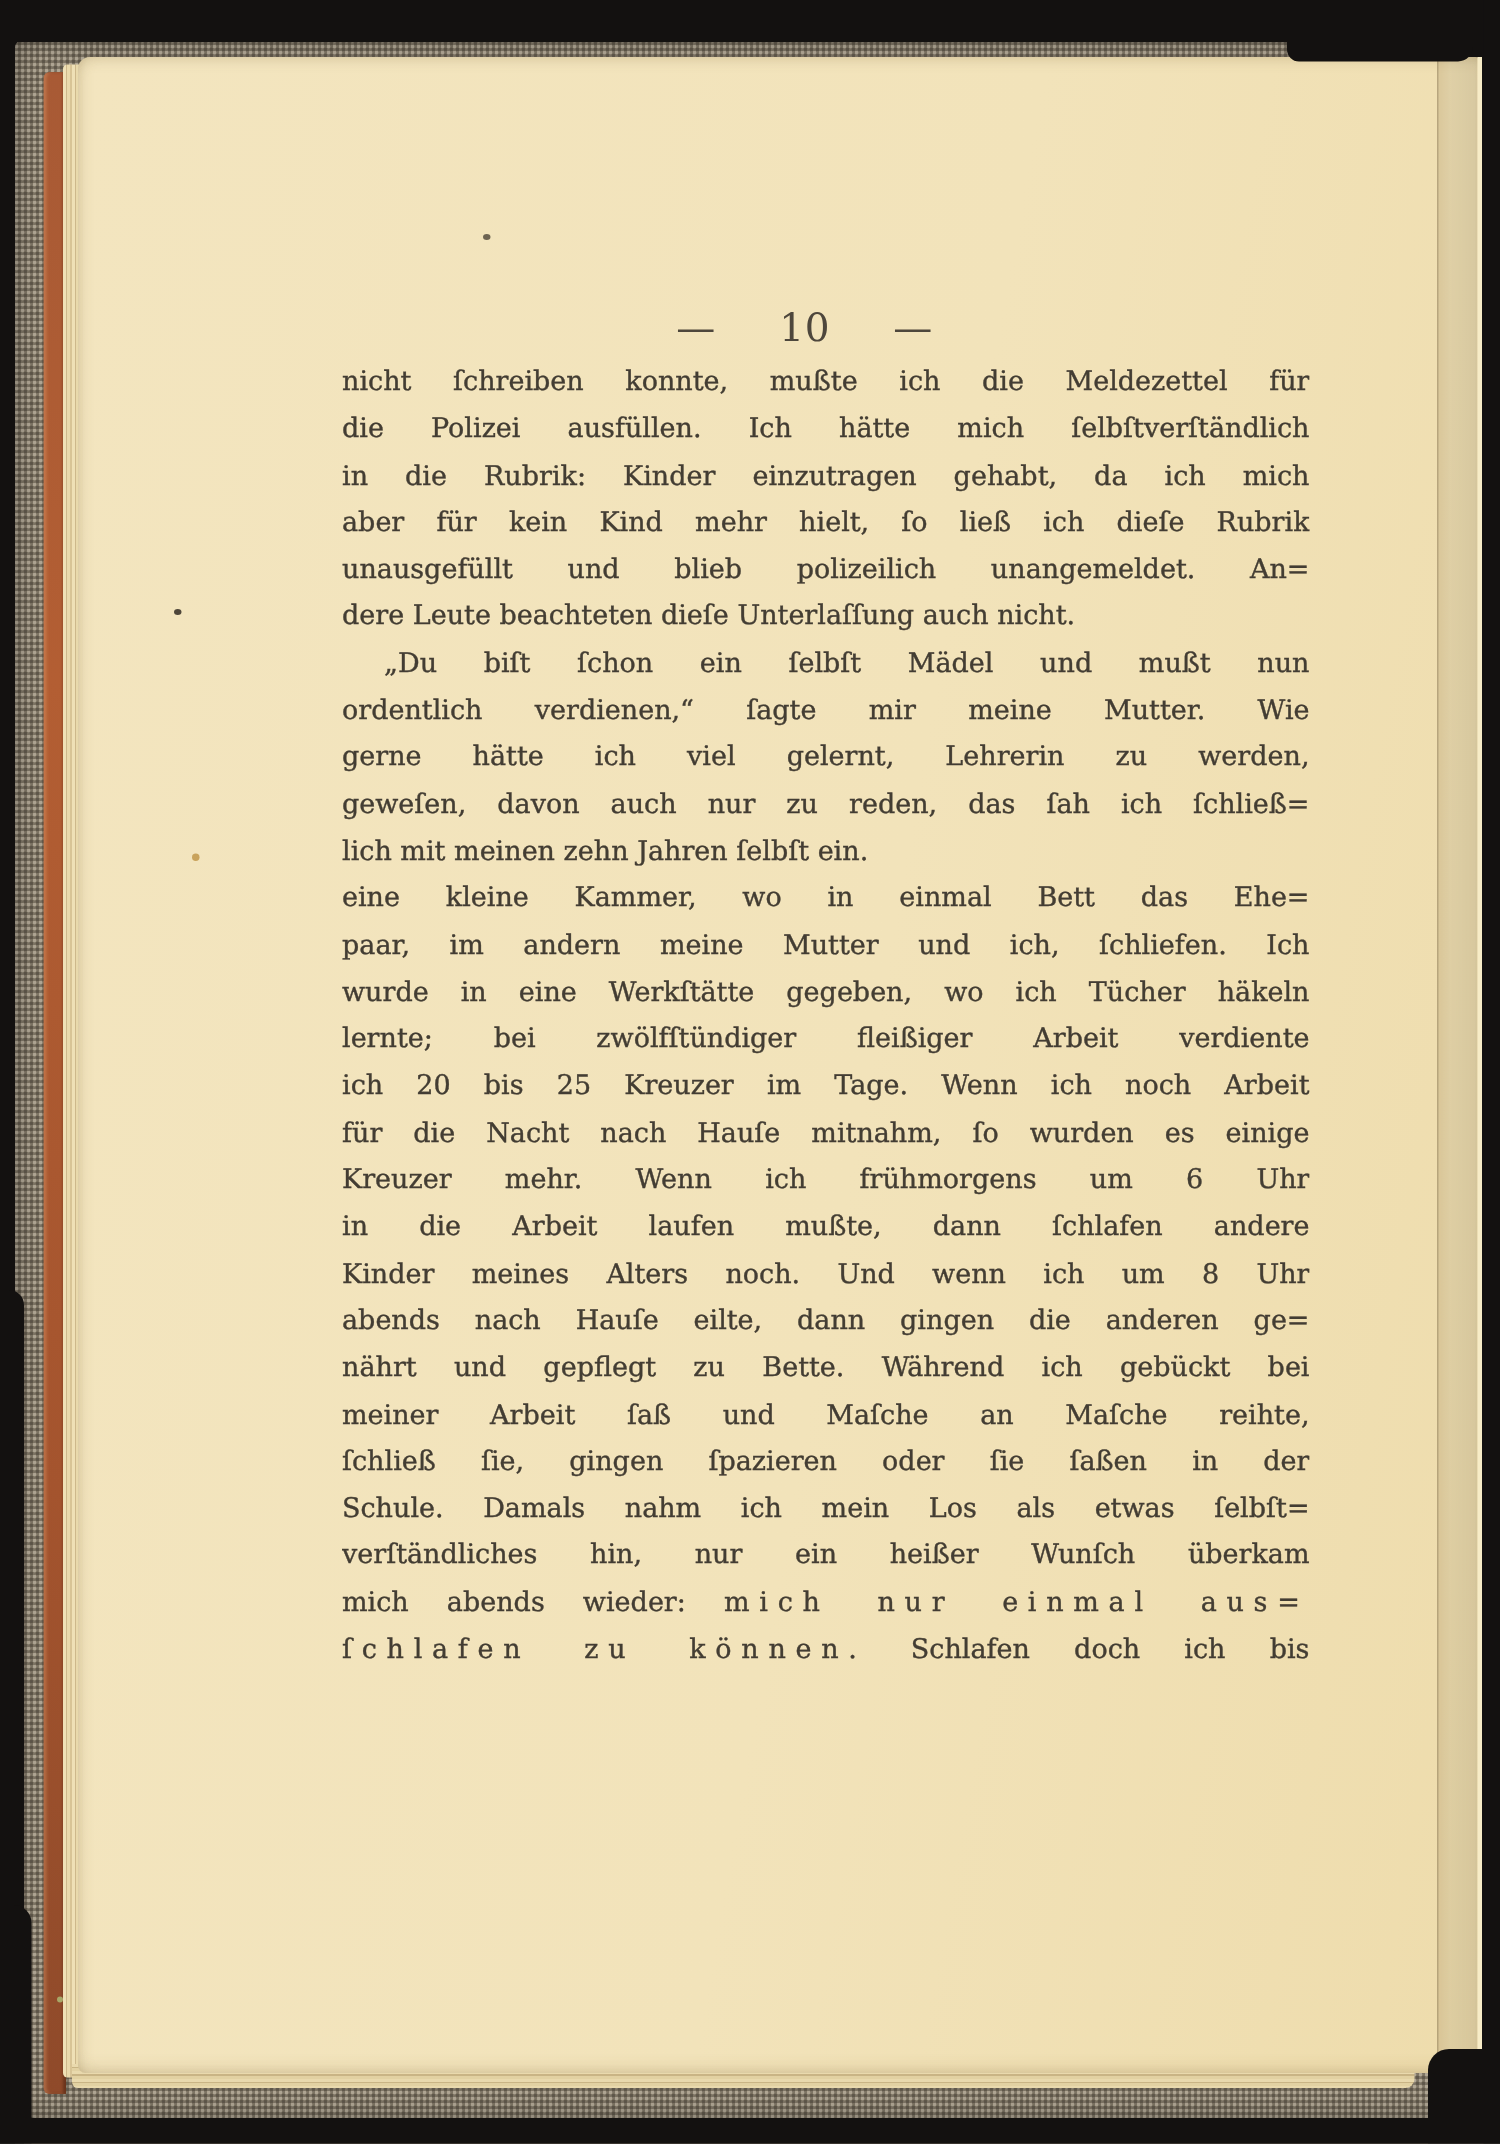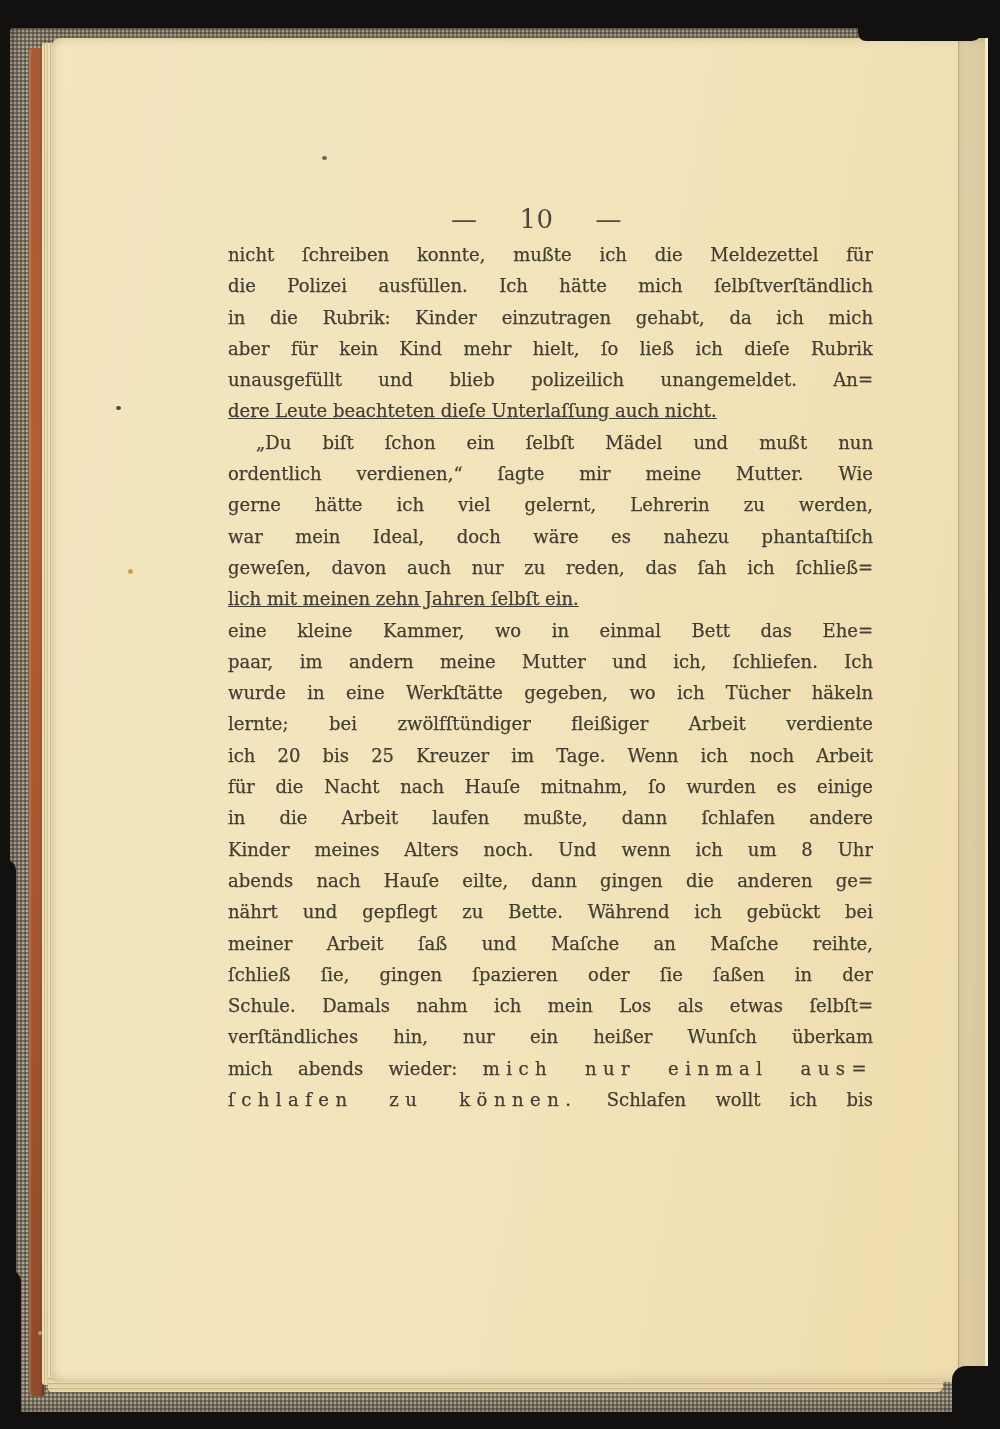--- a/index.html
+++ b/index.html
@@ -72,21 +72,21 @@
     position:absolute;left:176px;top:201px;width:645px;
     color:var(--c-ink,#433d33);
     font-size:18px;line-height:31.3px;
     -webkit-text-stroke:.25px var(--c-ink,#433d33);
   }
   .line{
     text-align:justify;text-align-last:justify;
     height:31.3px;overflow:hidden;white-space:normal;
   }
   .line.indent{text-indent:28px;}
-  .line.para-end{text-align-last:left;text-decoration:underline;}
+  .line.para-end{text-align-last:left;}
   .sperr{letter-spacing:.36em;}
   
   .black-top{position:absolute;left:0;top:0;width:100%;height:28px;background:var(--c-background,#131110);}
   .black-bottom{position:absolute;left:0;top:1412px;width:100%;height:17px;background:var(--c-background,#131110);}
   .black-right{position:absolute;left:989px;top:0;width:11px;height:100%;background:var(--c-background,#131110);}
   .black-left{position:absolute;left:0;top:0;width:10px;height:100%;background:var(--c-background,#131110);}
   .black-left-low{position:absolute;left:0;top:860px;width:16px;height:569px;background:var(--c-background,#131110);border-radius:0 10px 0 0;}
   .black-left-lowest{position:absolute;left:0;top:1270px;width:21px;height:159px;background:var(--c-background,#131110);border-radius:0 12px 0 0;}
   .notch-tr{position:absolute;left:858px;top:18px;width:124px;height:23px;background:var(--c-background,#131110);border-radius:0 0 10px 8px;}
   .black-br{position:absolute;left:952px;top:1366px;width:48px;height:63px;background:var(--c-background,#131110);border-radius:14px 0 0 0;}
@@ -120,39 +120,39 @@
   <div class="textblock">
       <div class="line"><span>nicht ſchreiben konnte, mußte ich die Meldezettel für</span></div>
       <div class="line"><span>die Polizei ausfüllen. Ich hätte mich ſelbſtverſtändlich</span></div>
       <div class="line"><span>in die Rubrik: Kinder einzutragen gehabt, da ich mich</span></div>
       <div class="line"><span>aber für kein Kind mehr hielt, ſo ließ ich dieſe Rubrik</span></div>
       <div class="line"><span>unausgefüllt und blieb polizeilich unangemeldet. An=</span></div>
       <div class="line para-end"><span>dere Leute beachteten dieſe Unterlaſſung auch nicht.</span></div>
       <div class="line indent"><span>„Du biſt ſchon ein ſelbſt Mädel und mußt nun</span></div>
       <div class="line"><span>ordentlich verdienen,“ ſagte mir meine Mutter. Wie</span></div>
       <div class="line"><span>gerne hätte ich viel gelernt, Lehrerin zu werden,</span></div>
-      <div class="line"><span>war mein Ideal, doch wäre es nahezu phantaſtiſch</span></div>
       <div class="line"><span>geweſen, davon auch nur zu reden, das ſah ich ſchließ=</span></div>
       <div class="line para-end"><span>lich mit meinen zehn Jahren ſelbſt ein.</span></div>
       <div class="line"><span>eine kleine Kammer, wo in einmal Bett das Ehe=</span></div>
       <div class="line"><span>paar, im andern meine Mutter und ich, ſchliefen. Ich</span></div>
       <div class="line"><span>wurde in eine Werkſtätte gegeben, wo ich Tücher häkeln</span></div>
       <div class="line"><span>lernte; bei zwölfſtündiger fleißiger Arbeit verdiente</span></div>
       <div class="line"><span>ich 20 bis 25 Kreuzer im Tage. Wenn ich noch Arbeit</span></div>
       <div class="line"><span>für die Nacht nach Hauſe mitnahm, ſo wurden es einige</span></div>
+      <div class="line"><span>Kreuzer mehr. Wenn ich frühmorgens um 6 Uhr</span></div>
       <div class="line"><span>in die Arbeit laufen mußte, dann ſchlafen andere</span></div>
       <div class="line"><span>Kinder meines Alters noch. Und wenn ich um 8 Uhr</span></div>
       <div class="line"><span>abends nach Hauſe eilte, dann gingen die anderen ge=</span></div>
       <div class="line"><span>nährt und gepflegt zu Bette. Während ich gebückt bei</span></div>
       <div class="line"><span>meiner Arbeit ſaß und Maſche an Maſche reihte,</span></div>
       <div class="line"><span>ſchließ ſie, gingen ſpazieren oder ſie ſaßen in der</span></div>
       <div class="line"><span>Schule. Damals nahm ich mein Los als etwas ſelbſt=</span></div>
       <div class="line"><span>verſtändliches hin, nur ein heißer Wunſch überkam</span></div>
       <div class="line"><span>mich abends wieder: </span><span class="sperr">mich nur einmal aus=</span></div>
-      <div class="line"><span class="sperr">ſchlafen zu können.</span><span>  Schlafen wollt ich bis</span></div>
+      <div class="line"><span class="sperr">ſchlafen zu können.</span><span>  Schlafen doch ich bis</span></div>
     </div>
 </div>
 
 <div class="black-top"></div>
 <div class="notch-tr"></div>
 <div class="black-right"></div>
 <div class="black-left"></div>
 <div class="black-left-low"></div>
 <div class="black-left-lowest"></div>
 <div class="black-bottom"></div>

